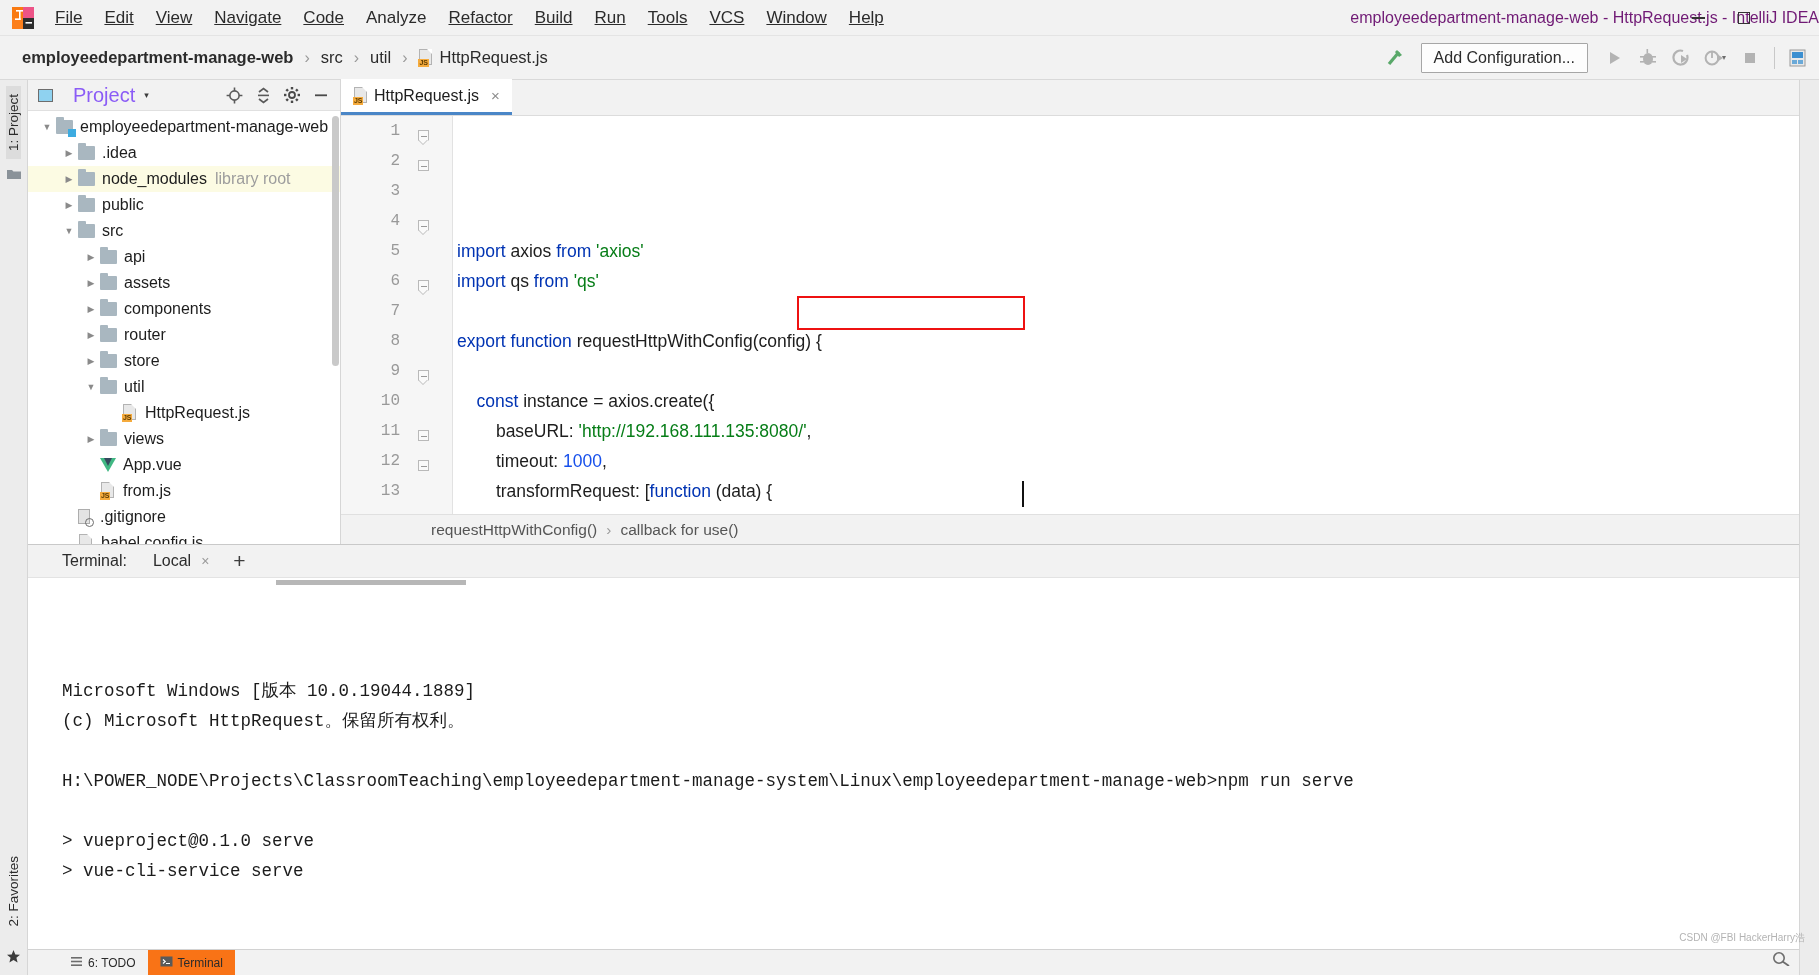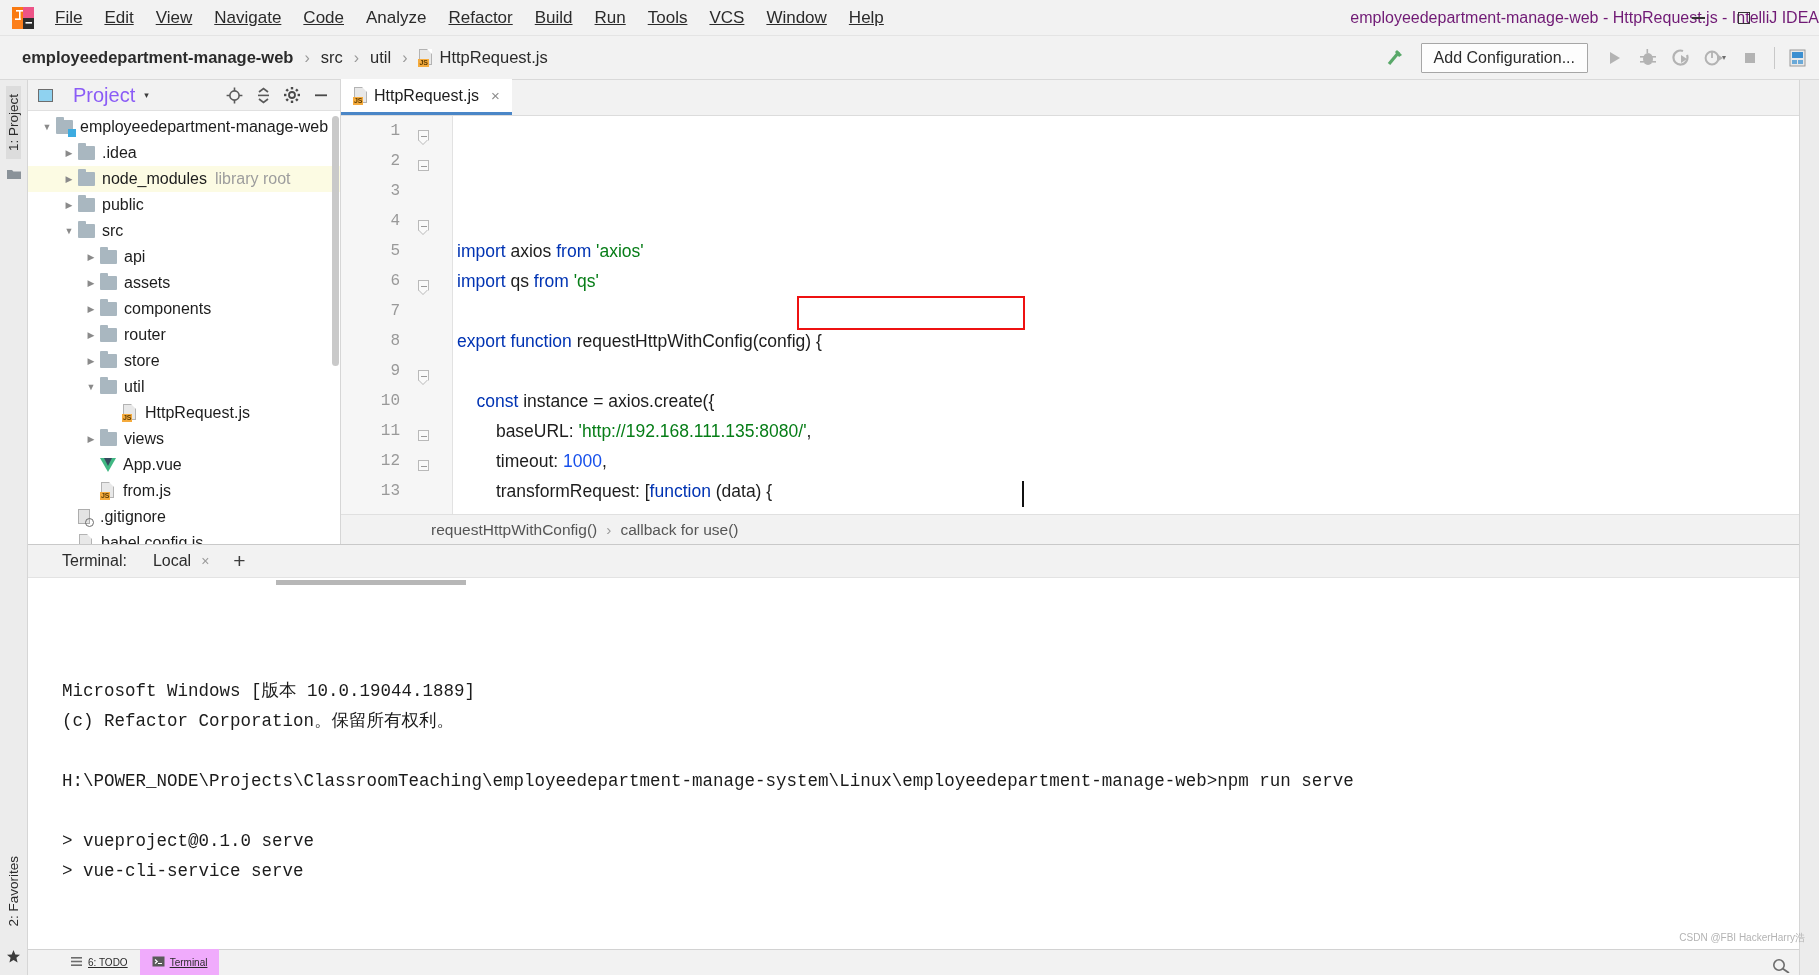--- a/index.html
+++ b/index.html
@@ -338,28 +338,27 @@
   }
   .term-scrollbar {
     position: absolute; left: 248px; top: 2px;
     width: 190px; height: 5px; background: #b7b7b7;
   }
 
   
   .statusbar {
     height: 26px; background: #f2f2f2;
     border-top: 1px solid #d2d2d2;
-    display: flex; align-items: flex-end;
+    display: flex; align-items: flex-start;
     padding-left: 30px; flex: none;
-    font-size: 10px; color: #2b2b2b;
-    position: relative;
-    text-decoration: underline;
+    font-size: 12px; color: #2b2b2b;
+    position: relative;
   }
   .sb-item { display: flex; align-items: center; gap: 5px; padding: 0 12px; height: 26px; }
-  .sb-item.active { background: #f0abfc; }
+  .sb-item.active { background: #f97316; }
   .sb-right { position: absolute; right: 8px; display:flex; align-items:center; gap:12px; color:#555; }
   .watermark {
     position: absolute; right: 14px; bottom: 30px;
     font-size: 10px; color: #b3b3b3;
   }
 
   
   .rrail { width: 20px; background: #ececec; border-left: 1px solid #d6d6d6; flex: none; }
 
   .sprite { display:block; }
@@ -713,21 +712,21 @@
       <div class="term-wrap">
         <div class="term-head">
           <span class="term-label">Terminal:</span>
           <span class="term-tab">
             <span>Local</span><span class="x">×</span>
           </span>
           <span class="term-plus">+</span>
         </div>
         <div class="term-body" id="termbody">
           <div class="term-scrollbar"></div>
-        <div>Microsoft Windows [版本 10.0.19044.1889]</div><div>(c) Refactor Corporation。保留所有权利。</div><div>&nbsp;</div><div>H:\POWER_NODE\Projects\ClassroomTeaching\employeedepartment-manage-system\Linux\employeedepartment-manage-web&gt;npm run serve</div><div>&nbsp;</div><div>&gt; vueproject@0.1.0 serve</div><div>&gt; vue-cli-service serve</div><div>&nbsp;</div></div>
+        <div>Microsoft Windows [版本 10.0.19044.1889]</div><div>(c) Microsoft HttpRequest。保留所有权利。</div><div>&nbsp;</div><div>H:\POWER_NODE\Projects\ClassroomTeaching\employeedepartment-manage-system\Linux\employeedepartment-manage-web&gt;npm run serve</div><div>&nbsp;</div><div>&gt; vueproject@0.1.0 serve</div><div>&gt; vue-cli-service serve</div><div>&nbsp;</div></div>
       </div>
 
       <div class="statusbar">
         <div class="sb-item">
           <span>
             <svg width="13" height="13" viewBox="0 0 13 13">
                 <rect x="1" y="2" width="11" height="1.6" fill="#6d6d6d"></rect>
                 <rect x="1" y="5.7" width="11" height="1.6" fill="#6d6d6d"></rect>
                 <rect x="1" y="9.4" width="11" height="1.6" fill="#6d6d6d"></rect>
               </svg>

